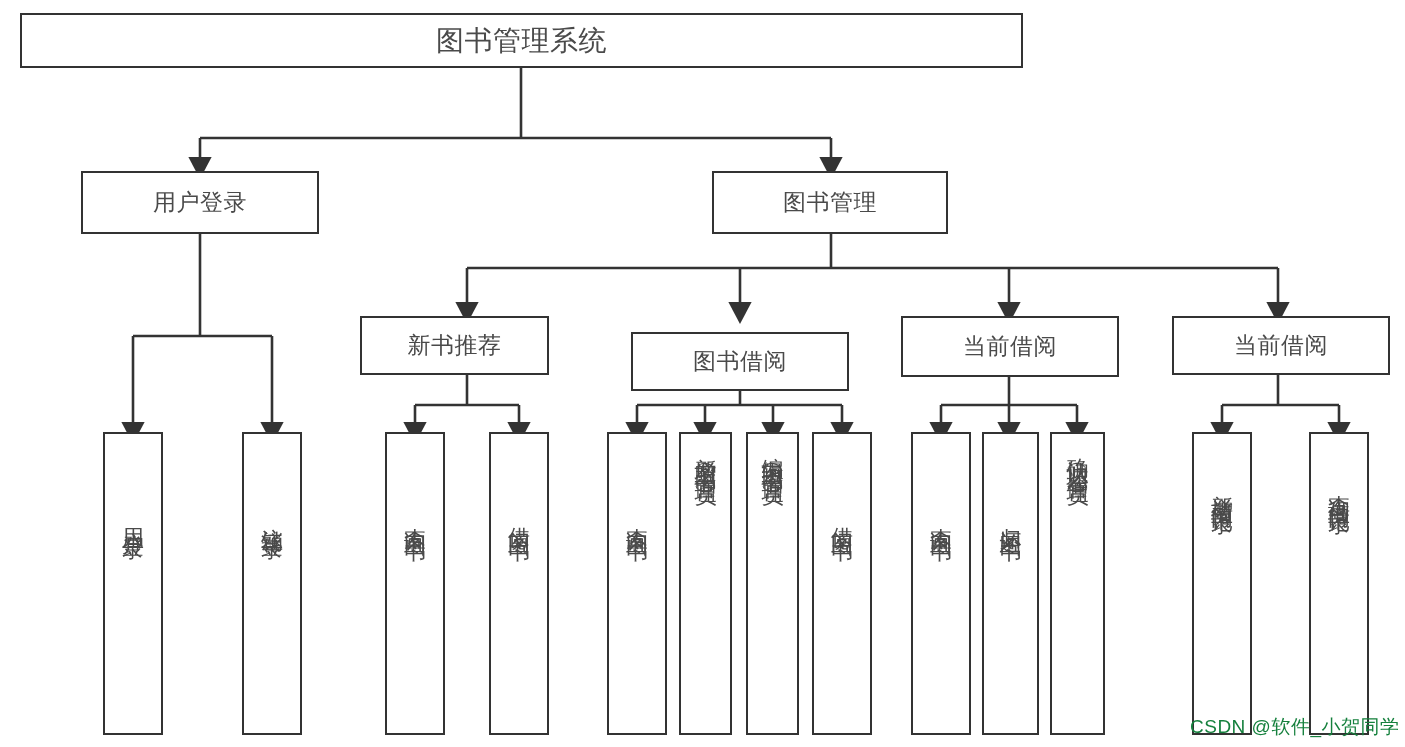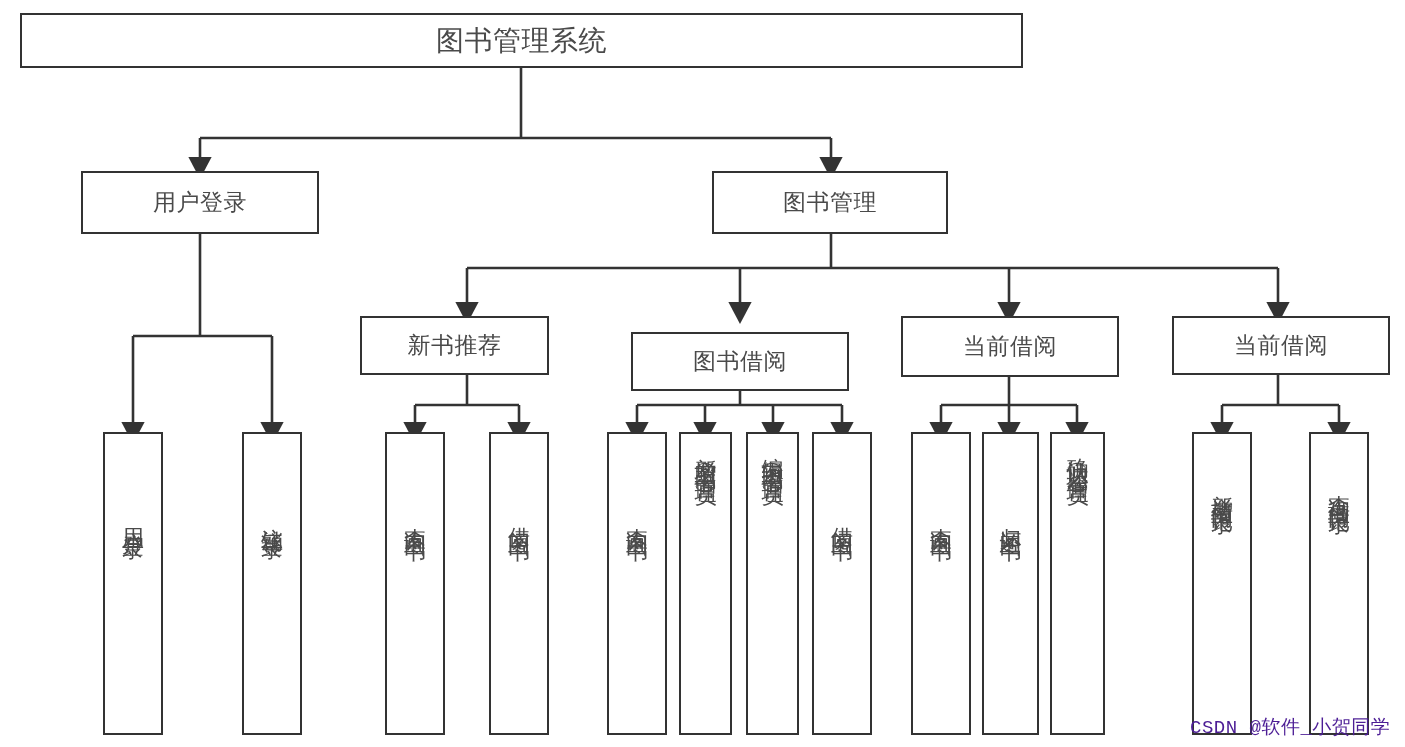--- a/index.html
+++ b/index.html
@@ -50,24 +50,24 @@
     text-orientation:upright;
     -webkit-writing-mode:vertical-rl;
     font-size:22px;
     letter-spacing:4px;
     line-height:1;
     white-space:nowrap;
   }
   .watermark{
     position:absolute;
     font-size:19px;
-    color:#4c1d95;
+    color:#15803d;
     white-space:nowrap;
     letter-spacing:0.5px;
-    font-family:Liberation Mono, monospace;
+    font-family:Liberation Sans, sans-serif;
   }
 </style>
 </head>
 <body>
 
 <div id="canvas">
 
   <svg id="connectors" viewBox="0 0 1405 747" xmlns="http://www.w3.org/2000/svg">
     <defs>
       <marker id="arrow" markerWidth="9" markerHeight="9" refX="1.2" refY="4.5" orient="auto" markerUnits="strokeWidth">

